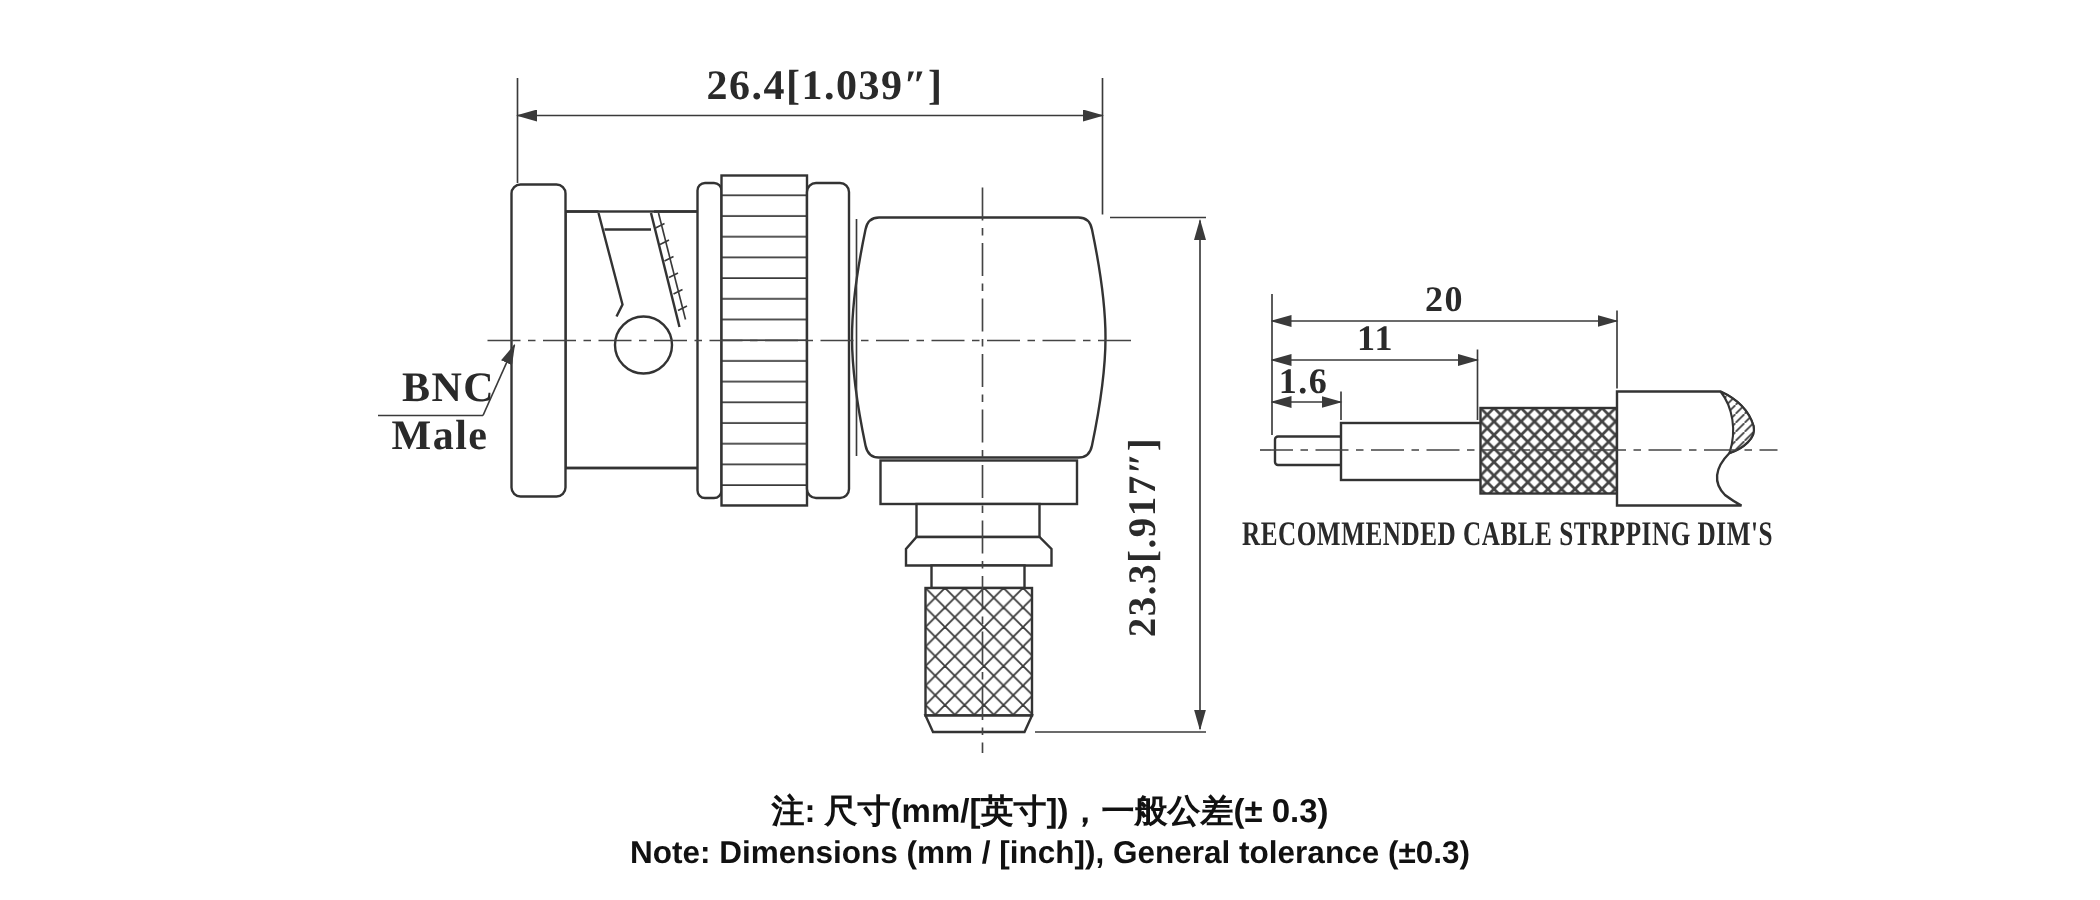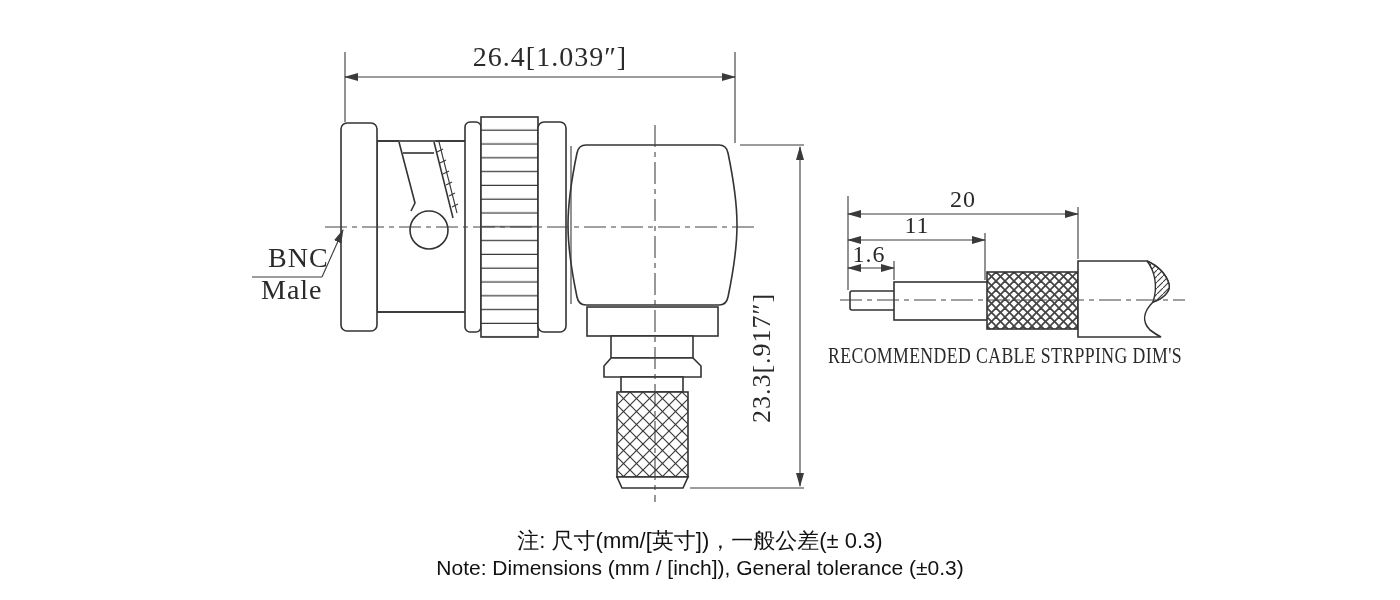--- a/index.html
+++ b/index.html
@@ -1,16 +1,16 @@
 <!DOCTYPE html>
 <html><head>
 <meta charset="utf-8">
 <style>
   html,body{margin:0;padding:0;background:#ffffff;}
-  .canvas{position:relative;width:1400px;height:600px;background:#ffffff;overflow:hidden;}
+  .canvas{position:relative;width:1400px;height:600px;background:#ffffff;overflow:hidden;font-weight:bold;}
   svg{display:block;}
   .part{fill:#ffffff;stroke:#333333;stroke-width:1.6;}
   .edge{fill:none;stroke:#333333;stroke-width:1.6;}
   .thin{fill:none;stroke:#3a3a3a;stroke-width:1.1;}
   .dim{fill:none;stroke:#3a3a3a;stroke-width:1.1;}
   .centerline{fill:none;stroke:#444444;stroke-width:1.1;stroke-dasharray:22 5 5 5;}
   text{fill:#2a2a2a;}
   .cad{font-family:"Liberation Serif","DejaVu Serif",serif;letter-spacing:1px;}
   .cad-big{font-size:28px;}
   .cad-mid{font-size:26px;}

